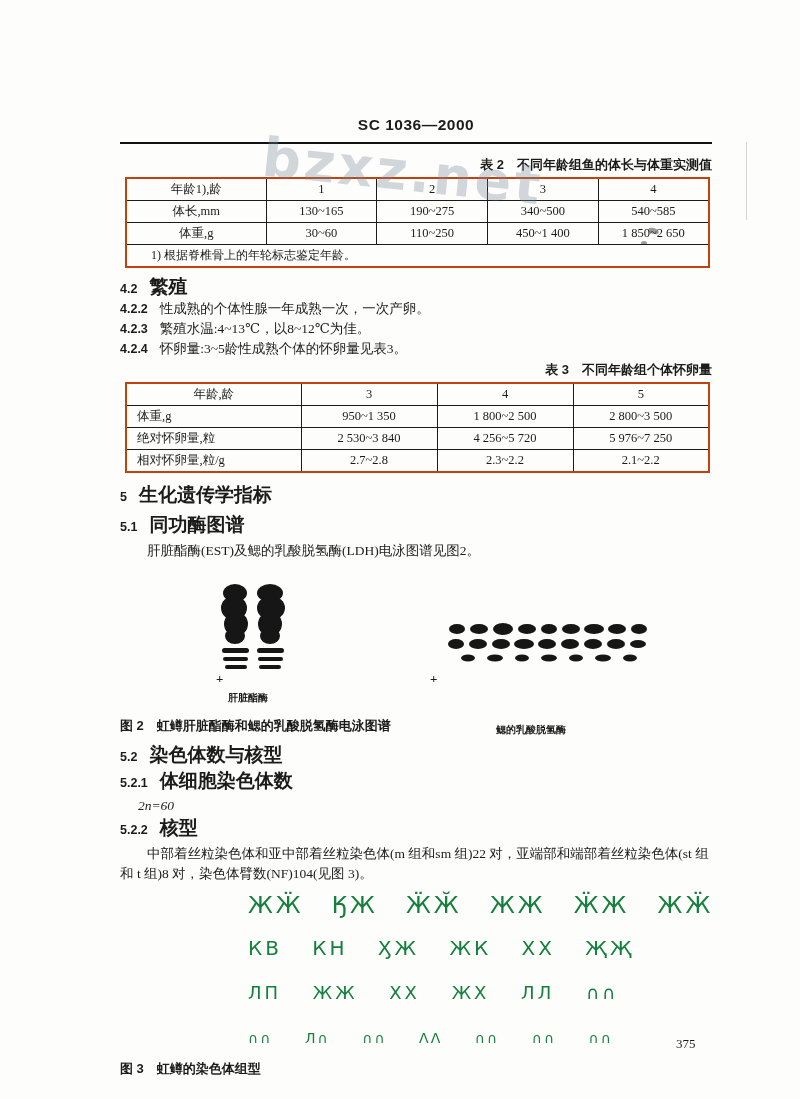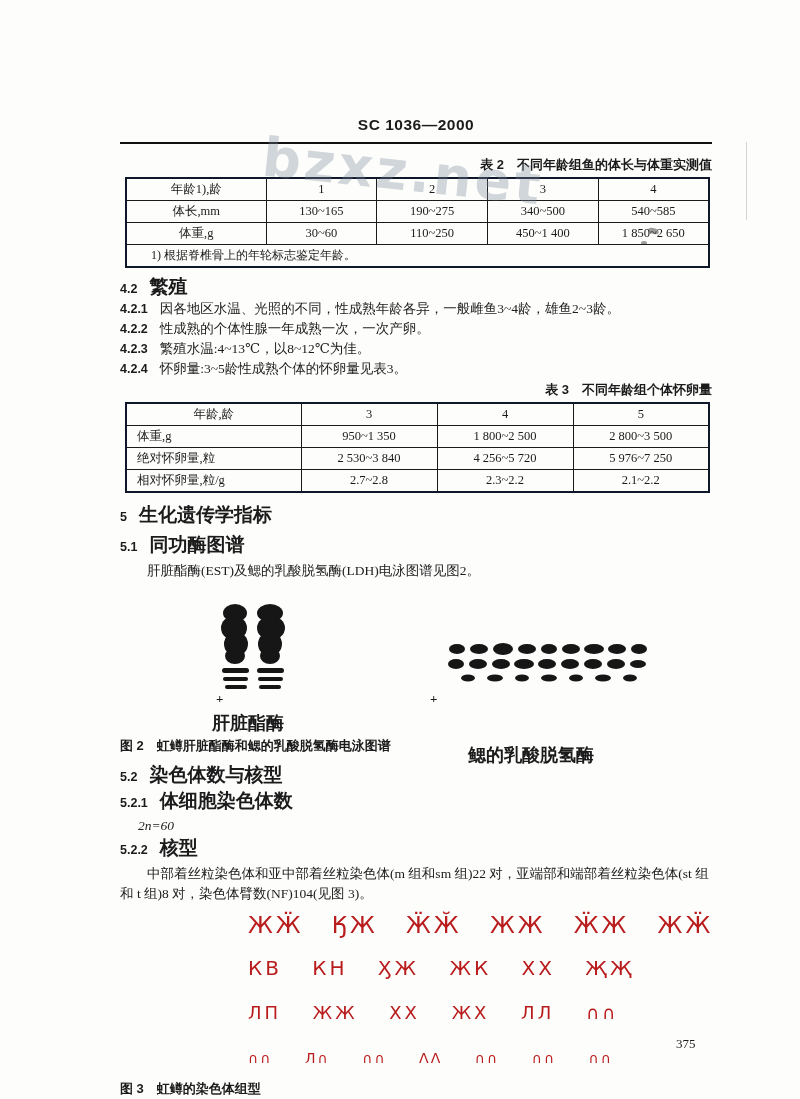--- a/index.html
+++ b/index.html
@@ -11,21 +11,21 @@
   .doc-code { padding-top:116px; text-align:center; font-family:"Liberation Sans", sans-serif;
               font-weight:bold; font-size:15.5px; letter-spacing:.5px; }
   .rule { margin-top:8px; height:2px; background:#111; }
 
   .tbl-title { text-align:right; font-family:"Liberation Sans", sans-serif; font-weight:bold;
                font-size:13px; }
   .tt2 { margin-top:12px; }
   .tt3 { margin-top:4px; }
 
   table { border-collapse:collapse; table-layout:fixed; margin-left:5px; width:585px;
-          font-size:12.5px; border:2px solid #0f172a; margin-top:5px; }
+          font-size:12.5px; border:2px solid #c2410c; margin-top:5px; }
   td { border:1px solid #1a1a1a; text-align:center; padding:2px 3px; height:17px; }
   .t3 td { height:18px; }
   .t2 .foot { text-align:left; padding-left:24px; height:19px; font-size:12px; }
   .t3 td.lab { text-align:left; padding-left:10px; }
   .t2 { margin-top:3px; }
   .t3 { margin-top:3px; }
 
   .clause { margin-top:4px; font-size:13.5px; line-height:16px; }
   .clause .num { font-family:"Liberation Sans", sans-serif; font-weight:bold; font-size:12.5px;
                  margin-right:12px; }
@@ -35,29 +35,29 @@
 
   .para { margin-top:6px; font-size:13.5px; line-height:20px; text-indent:2em; }
   .formula { margin-top:7px; margin-left:18px; font-size:13.5px; font-style:italic; }
 
   .fig2 { position:relative; height:148px; margin-top:4px; }
   .blotL { position:absolute; left:95px; top:16px; }
   .blotR { position:absolute; left:328px; top:56px; }
   .plus { position:absolute; top:106px; font-size:13px; font-weight:bold; }
   .plusL { left:96px; } .plusR { left:310px; }
   .f2lbl { position:absolute; top:126px; width:130px; text-align:center;
-           font-family:"Liberation Sans", sans-serif; font-weight:bold; font-size:18px; }
+           font-family:"Liberation Sans", sans-serif; font-weight:bold; font-size:10px; }
   .lblL { left:63px; } .lblR { left:346px;margin-top:32px; }
 
   .caption { margin-top:4px; font-family:"Liberation Sans", sans-serif;
              font-weight:bold; font-size:13px; }
   .cap3 { margin-top:2px; }
 
   .fig3 { position:relative; height:172px; margin-top:2px; font-family:"DejaVu Sans", sans-serif;
-          color:#b91c1c; }
+          color:#15803d; }
   .krow { position:absolute; left:128px; white-space:pre; }
   .krow1 { top:6px;  font-size:23px; letter-spacing:3px; word-spacing:18px; }
   .krow2 { top:50px; font-size:20px; letter-spacing:3px; word-spacing:21px; }
   .krow3 { top:96px; font-size:18px; letter-spacing:3px; word-spacing:23px; }
   .krow4 { top:144px;font-size:14px; letter-spacing:2px; word-spacing:26px; }
 
   .pageno { position:absolute; left:676px; top:1036px; font-size:13px; }
 
   .watermark { position:absolute; left:262px; top:140px; font-family:"DejaVu Sans", sans-serif;
                font-weight:bold; font-size:54px; letter-spacing:3px;
@@ -114,23 +114,20 @@
         <td>1 850~2 650</td>
       </tr>
       <tr>
         <td class="foot" colspan="5">1) 根据脊椎骨上的年轮标志鉴定年龄。</td>
       </tr>
     </tbody>
       </table>
 
     <div class="clause c-head mt11">
       <span class="num">4.2</span><span class="ht">繁殖</span>
-    </div>
-    <div class="clause">
-      <span class="num">4.2.1</span><span>因各地区水温、光照的不同，性成熟年龄各异，一般雌鱼3~4龄，雄鱼2~3龄。</span>
     </div>
     <div class="clause">
       <span class="num">4.2.2</span><span>性成熟的个体性腺一年成熟一次，一次产卵。</span>
     </div>
     <div class="clause">
       <span class="num">4.2.3</span><span>繁殖水温:4~13℃，以8~12℃为佳。</span>
     </div>
     <div class="clause">
       <span class="num">4.2.4</span><span>怀卵量:3~5龄性成熟个体的怀卵量见表3。</span>
     </div>

